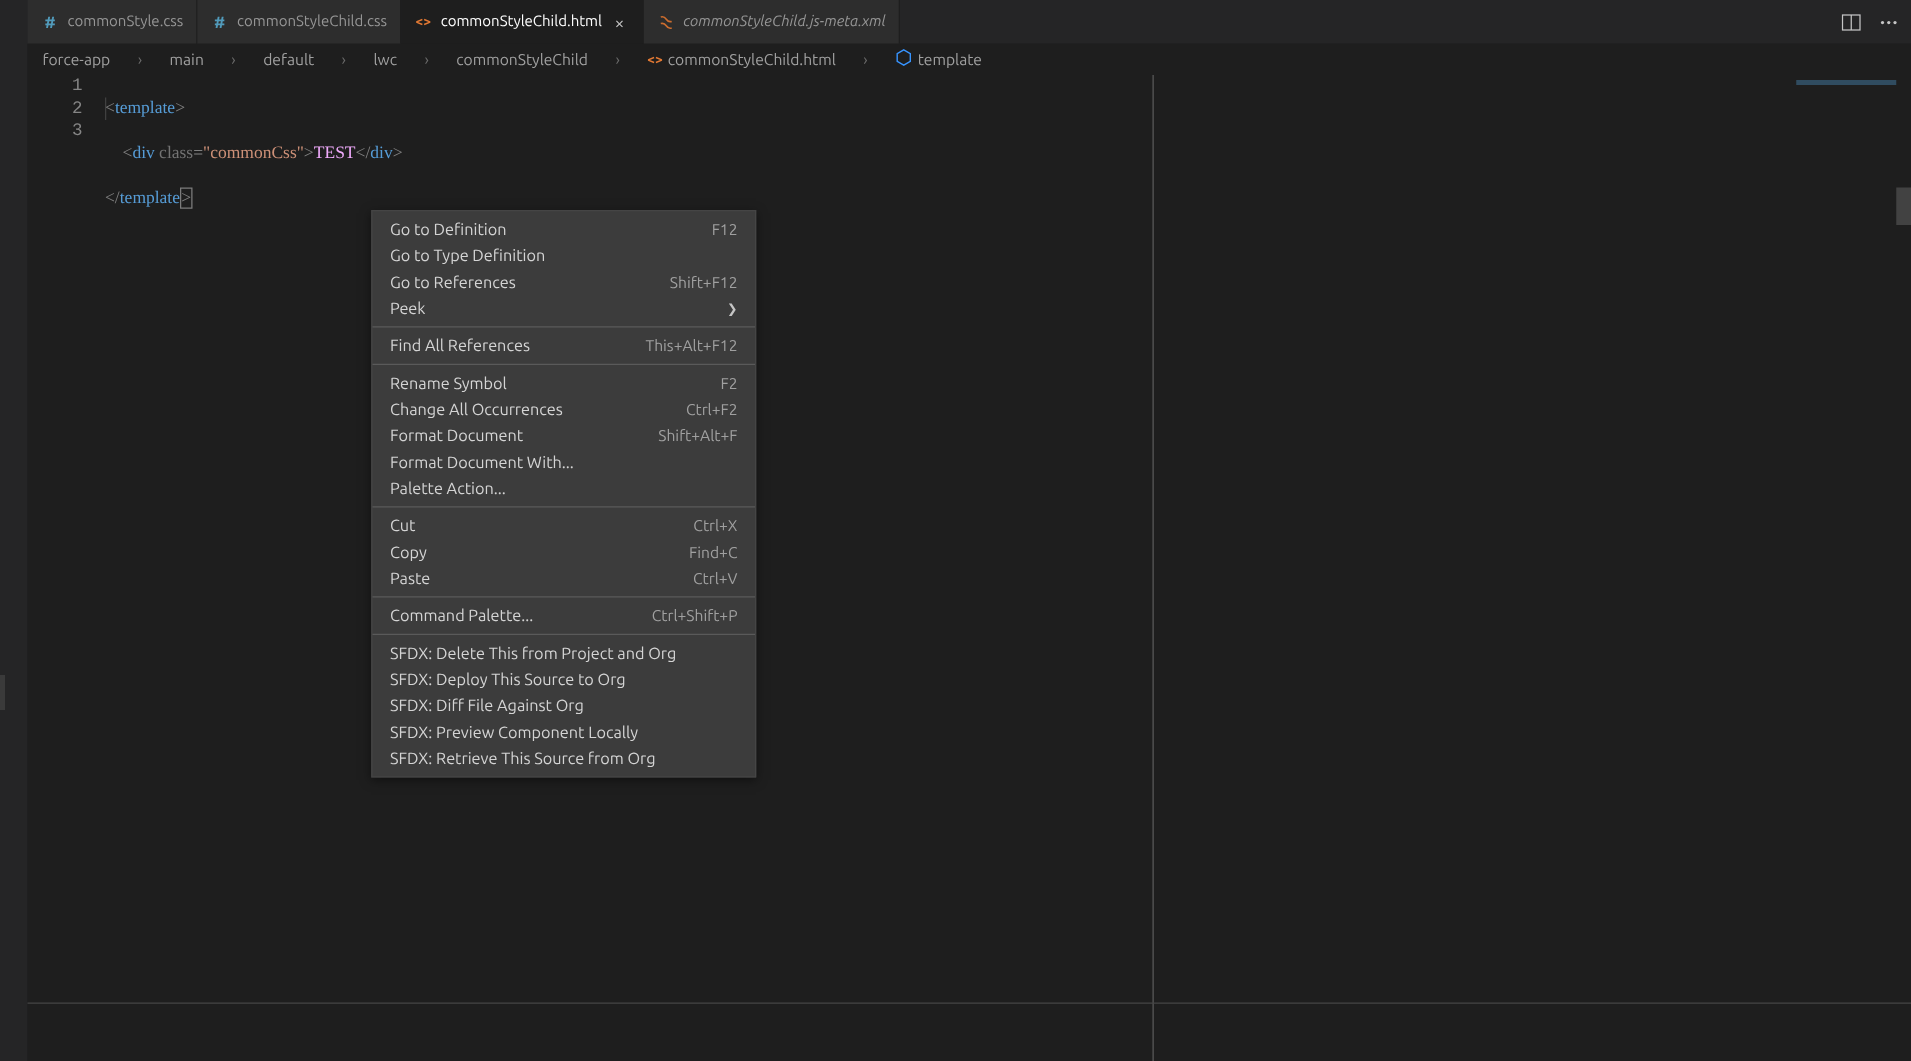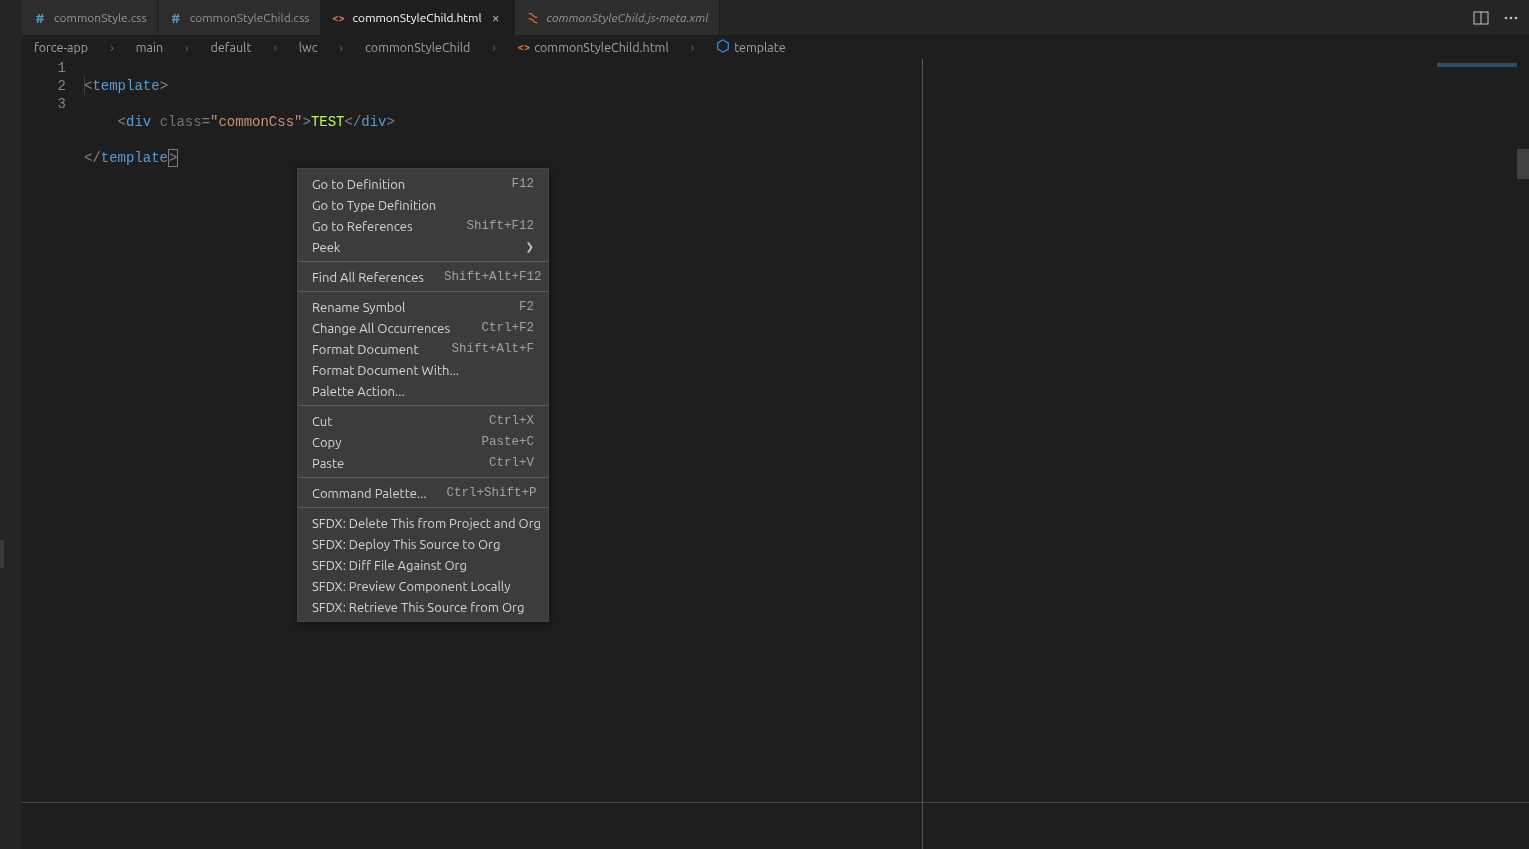--- a/index.html
+++ b/index.html
@@ -88,40 +88,40 @@
   width: 62px;
   text-align: right;
   padding-right: 18px;
   color: #858585;
   font-family: Consolas, "Courier New", monospace;
   font-size: 14px;
   line-height: 18px;
   padding-top: 0;
 }
 .code {
-  font-family: Liberation Mono, monospace;
+  font-family: Liberation Serif, serif;
   font-size: 14px;
   line-height: 18px;
   white-space: pre;
   position: relative;
 }
 .indent-guide {
   position: absolute;
   left: 0;
   top: 18px;
   bottom: 0;
   height: 18px;
   border-left: 1px solid #404040;
 }
 .sel { border: 1px solid #7c7c7c; }
 .tk-punct { color: #808080; }
 .tk-tag { color: #569cd6; }
 .tk-attr { color: #737373; }
 .tk-str { color: #ce9178; }
-.tk-text { color: #bef264; }
+.tk-text { color: #f0abfc; }
 .ruler {
   position: absolute;
   top: 0; bottom: 0;
   width: 1px;
   background: #5a5a5a;
 }
 .minimap {
   position: absolute;
   right: 12px;
   top: 0;
@@ -138,37 +138,37 @@
 .scrollbar-v {
   position:absolute; right:0; top:0; bottom:0; width:12px;
 }
 .scrollbar-v .thumb {
   position:absolute; top:90px; right:0; width:12px; height:30px; background:#424242;
 }
 .context-menu {
   position: absolute;
   left: 297px;
   top: 168px;
-  width: 252px;
+  width: 308px;
   background: #3c3c3c;
   border: 1px solid #454545;
   box-shadow: 0 2px 8px rgba(0,0,0,0.5);
   padding: 4px 0;
   font-size: 13px;
   color: #d4d4d4;
 }
 .menu-item {
   display: flex;
   justify-content: space-between;
   align-items: center;
   padding: 3.5px 14px;
   cursor: pointer;
 }
 .menu-item .label { white-space: nowrap; }
-.menu-item .shortcut { color: #a0a0a0; font-size: 12.5px; margin-left: 20px; font-family: Liberation Mono, monospace; }
+.menu-item .shortcut { color: #a0a0a0; font-size: 12.5px; margin-left: 20px; }
 .menu-item .submenu-arrow { font-size: 10px; color:#c5c5c5; }
 .menu-sep { height:1px; background:#5a5a5a; margin: 4px 0; }
 .bottom-border {
   position:absolute; left:22px; right:0; bottom:46px; height:1px; background:#454545;
 }
 .line { display:block; height:18px; }
 </style>
 </head>
 <body>
 
@@ -277,21 +277,21 @@
       <span class="label">Go to References</span>
       <span class="shortcut">Shift+F12</span>
     </div>
     <div class="menu-item">
       <span class="label">Peek</span>
       <span class="submenu-arrow">❯</span>
     </div>
     <div class="menu-sep"></div>
     <div class="menu-item">
       <span class="label">Find All References</span>
-      <span class="shortcut">Shift+Alt+F12</span>
+      <span class="shortcut">This+Alt+F12</span>
     </div>
     <div class="menu-sep"></div>
     <div class="menu-item">
       <span class="label">Rename Symbol</span>
       <span class="shortcut">F2</span>
     </div>
     <div class="menu-item">
       <span class="label">Change All Occurrences</span>
       <span class="shortcut">Ctrl+F2</span>
     </div>
@@ -305,21 +305,21 @@
     <div class="menu-item">
       <span class="label">Palette Action...</span>
     </div>
     <div class="menu-sep"></div>
     <div class="menu-item">
       <span class="label">Cut</span>
       <span class="shortcut">Ctrl+X</span>
     </div>
     <div class="menu-item">
       <span class="label">Copy</span>
-      <span class="shortcut">Paste+C</span>
+      <span class="shortcut">Find+C</span>
     </div>
     <div class="menu-item">
       <span class="label">Paste</span>
       <span class="shortcut">Ctrl+V</span>
     </div>
     <div class="menu-sep"></div>
     <div class="menu-item">
       <span class="label">Command Palette...</span>
       <span class="shortcut">Ctrl+Shift+P</span>
     </div>

